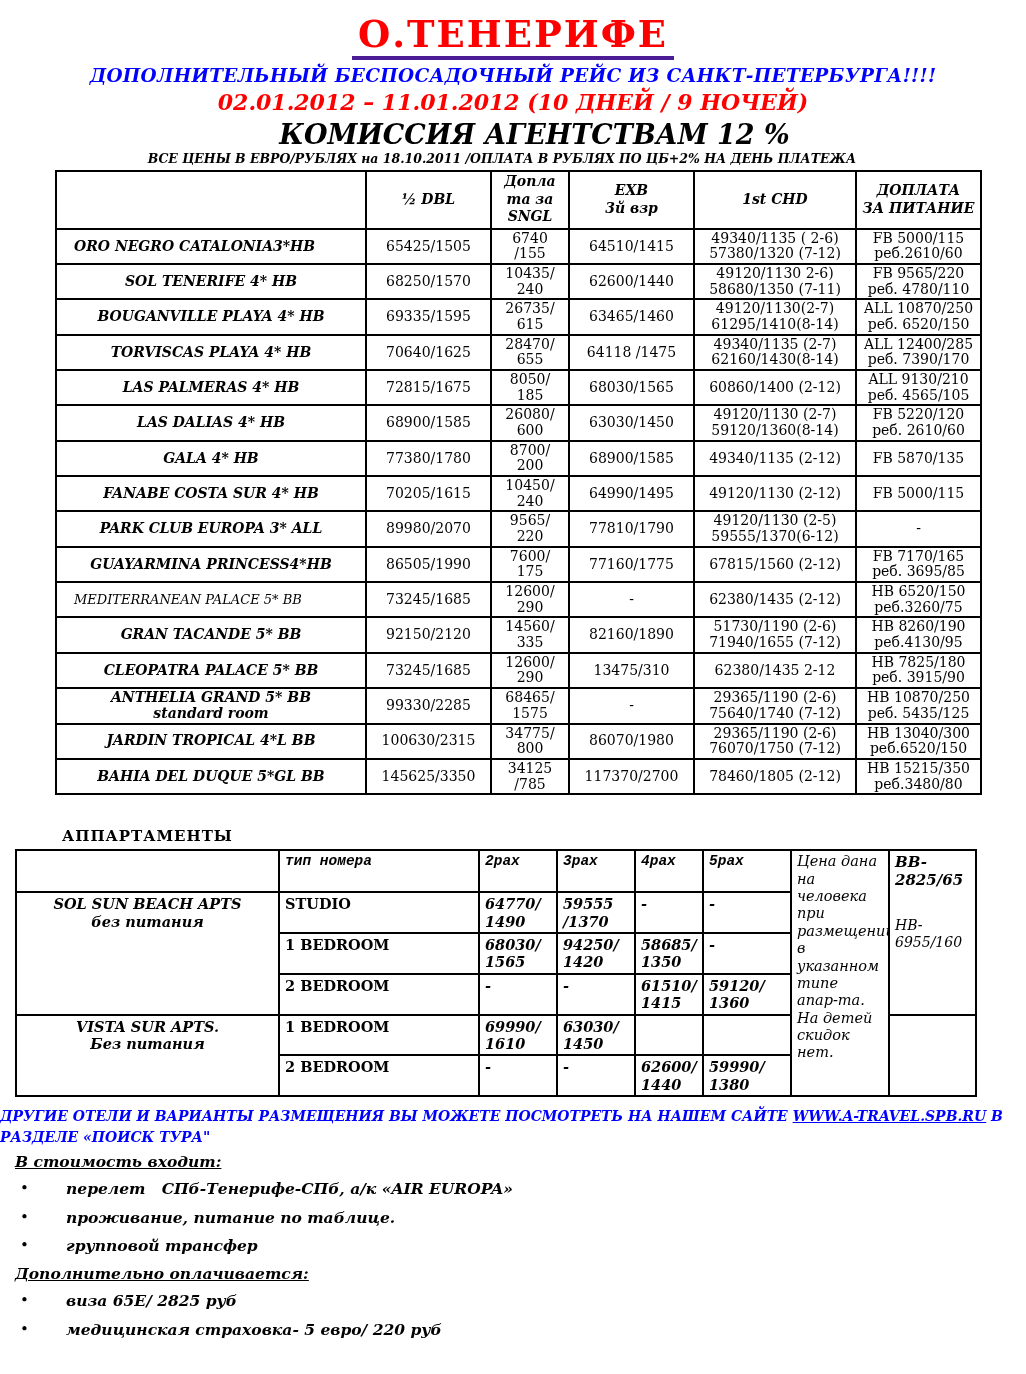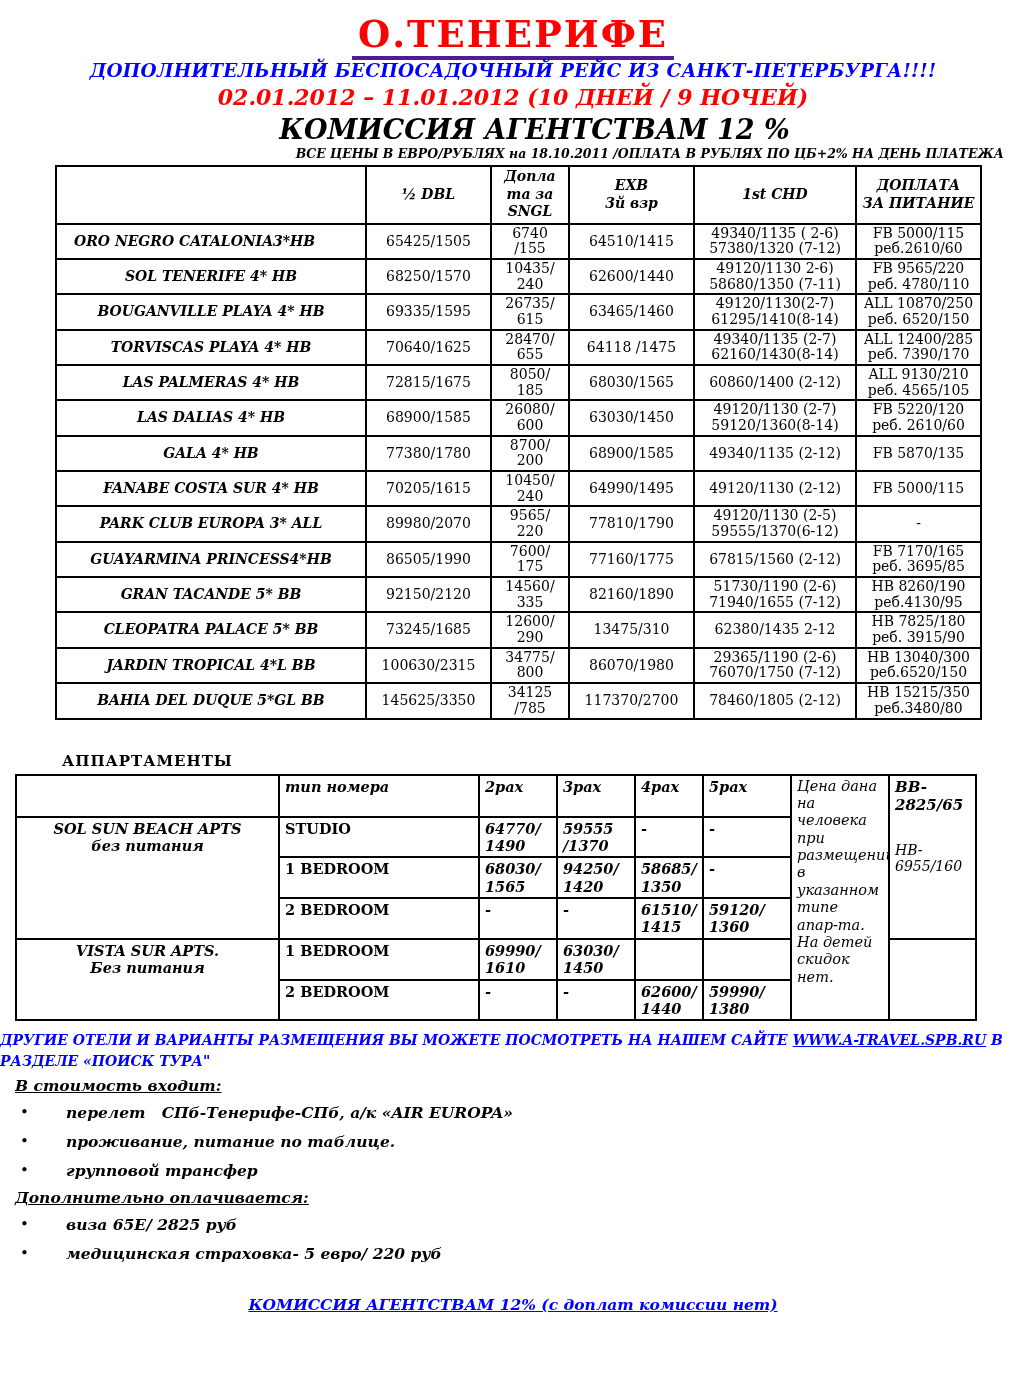--- a/index.html
+++ b/index.html
@@ -15,33 +15,33 @@
   
   .hdr { text-align:center; }
   .title-wrap { text-align:center; }
   .title {
     display:inline-block;
     color:#ff0000; font-weight:bold; font-size:37px; letter-spacing:2px;
     border-bottom:4px solid #4c1d95; padding:0 6px 1px 6px; line-height:1.1;
   }
   .sub-blue {
     color:#0000ff; font-weight:bold; font-style:italic;
-    font-size:18.5px; letter-spacing:0.3px;
+    font-size:18.5px; margin-top:5px; letter-spacing:0.3px;
   }
   .dates {
     color:#ff0000; font-weight:bold; font-style:italic;
     font-size:22px; margin-top:3px;
   }
   .commission-h {
     color:#000; font-weight:bold; font-style:italic;
     font-size:27px; margin-top:4px;padding-left:43px;
   }
   .price-note {
     font-weight:bold; font-style:italic; font-size:12.5px;
-    text-align:right; padding-right:22px; margin-top:1px; margin-bottom:4px;
+    text-align:center; padding-right:22px; margin-top:1px; margin-bottom:4px;
   }
 
   
   table { border-collapse:collapse; }
   .hotel-table { margin-left:55px; width:925px; table-layout:fixed; }
   .hotel-table th, .hotel-table td {
     border:2px solid #000; white-space:pre-line; vertical-align:middle;
     padding:1px 2px; overflow:hidden;
   }
   .hotel-table th {
@@ -59,21 +59,21 @@
   
   .apt-title {
     font-weight:bold; font-size:15px; letter-spacing:1px;
     margin:32px 0 4px 62px;
   }
   .apt-table { margin-left:15px; width:960px; table-layout:fixed; }
   .apt-table td {
     border:2px solid #000; white-space:pre-line; vertical-align:top;
     padding:2px 5px; font-size:14.5px; line-height:1.2; overflow:hidden;
   }
-  .a-head  { font-weight:bold; font-style:italic; font-size:15px; height:42px; }
+  .a-head  { font-weight:bold; font-style:italic; font-size:15px; height:42px;font-family:Liberation Mono, monospace; }
   .a-blank { height:26px; }
   .a-group { font-weight:bold; font-style:italic; text-align:center; vertical-align:middle; font-size:15px; }
   .a-type  { font-weight:bold; font-size:15px; height:37px; }
   .a-val   { font-weight:bold; font-style:italic; font-size:15px; }
   .a-note  {
     font-weight:normal; font-style:italic; font-size:11.5px;
     line-height:1.45; padding-top:8px;
   }
   .a-side  { padding-top:32px; }
   .a-side .bb { font-weight:bold; font-style:italic; font-size:15px; }
@@ -241,39 +241,61 @@
           <td class="h-name">GUAYARMINA PRINCESS4*HB</td>
           <td class="h-num">86505/1990</td>
           <td class="h-num">7600/
 175</td>
           <td class="h-num">77160/1775</td>
           <td class="h-chd">67815/1560 (2-12)</td>
           <td class="h-food">FB 7170/165
 реб. 3695/85</td>
         </tr>
         <tr>
+          <td class="h-name left small">MEDITERRANEAN PALACE 5* BB</td>
+          <td class="h-num">73245/1685</td>
+          <td class="h-num">12600/
+290</td>
+          <td class="h-num">-</td>
+          <td class="h-chd">62380/1435 (2-12)</td>
+          <td class="h-food">HB 6520/150
+реб.3260/75</td>
+        </tr>
+        <tr>
           <td class="h-name">GRAN TACANDE 5*   BB</td>
           <td class="h-num">92150/2120</td>
           <td class="h-num">14560/
 335</td>
           <td class="h-num">82160/1890</td>
           <td class="h-chd">51730/1190 (2-6)
 71940/1655 (7-12)</td>
           <td class="h-food">HB 8260/190
 реб.4130/95</td>
         </tr>
         <tr>
           <td class="h-name">CLEOPATRA PALACE 5*   BB</td>
           <td class="h-num">73245/1685</td>
           <td class="h-num">12600/
 290</td>
           <td class="h-num">13475/310</td>
           <td class="h-chd">62380/1435 2-12</td>
           <td class="h-food">HB 7825/180
 реб. 3915/90</td>
+        </tr>
+        <tr>
+          <td class="h-name">ANTHELIA GRAND 5*   BB
+standard room</td>
+          <td class="h-num">99330/2285</td>
+          <td class="h-num">68465/
+1575</td>
+          <td class="h-num">-</td>
+          <td class="h-chd">29365/1190 (2-6)
+75640/1740 (7-12)</td>
+          <td class="h-food">HB 10870/250
+реб. 5435/125</td>
         </tr>
         <tr>
           <td class="h-name">JARDIN TROPICAL 4*L BB</td>
           <td class="h-num">100630/2315</td>
           <td class="h-num">34775/
 800</td>
           <td class="h-num">86070/1980</td>
           <td class="h-chd">29365/1190 (2-6)
 76070/1750 (7-12)</td>
           <td class="h-food">HB 13040/300

